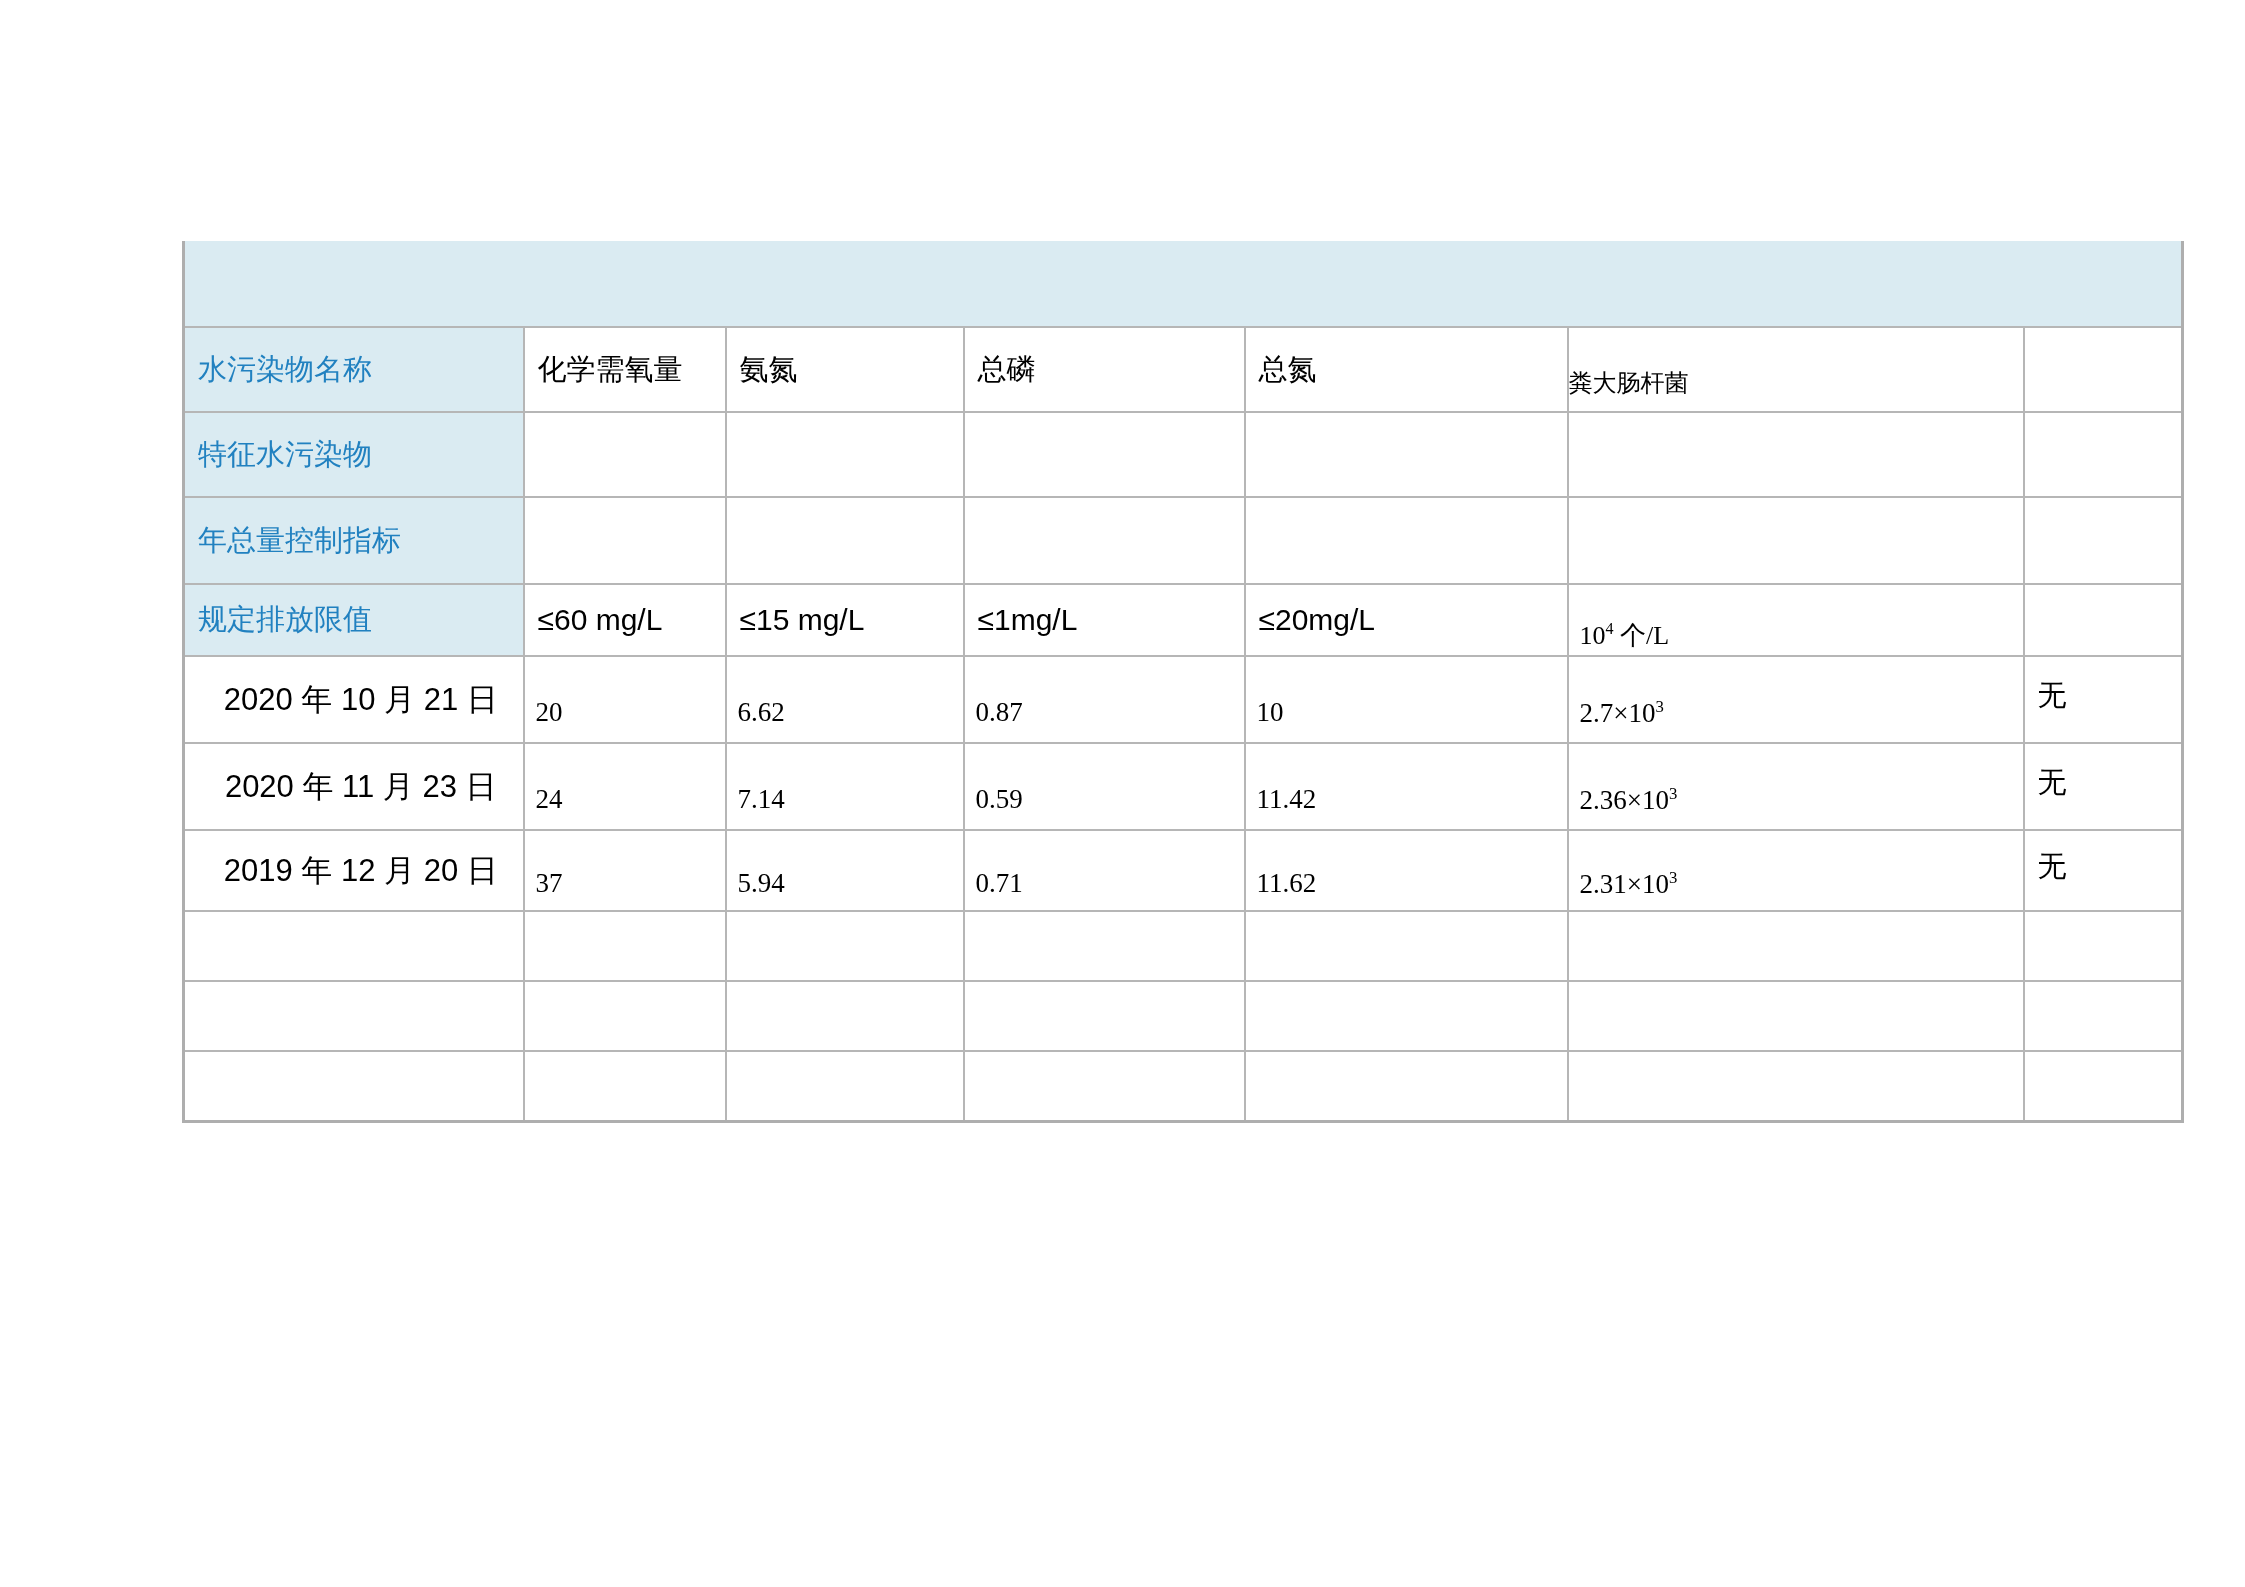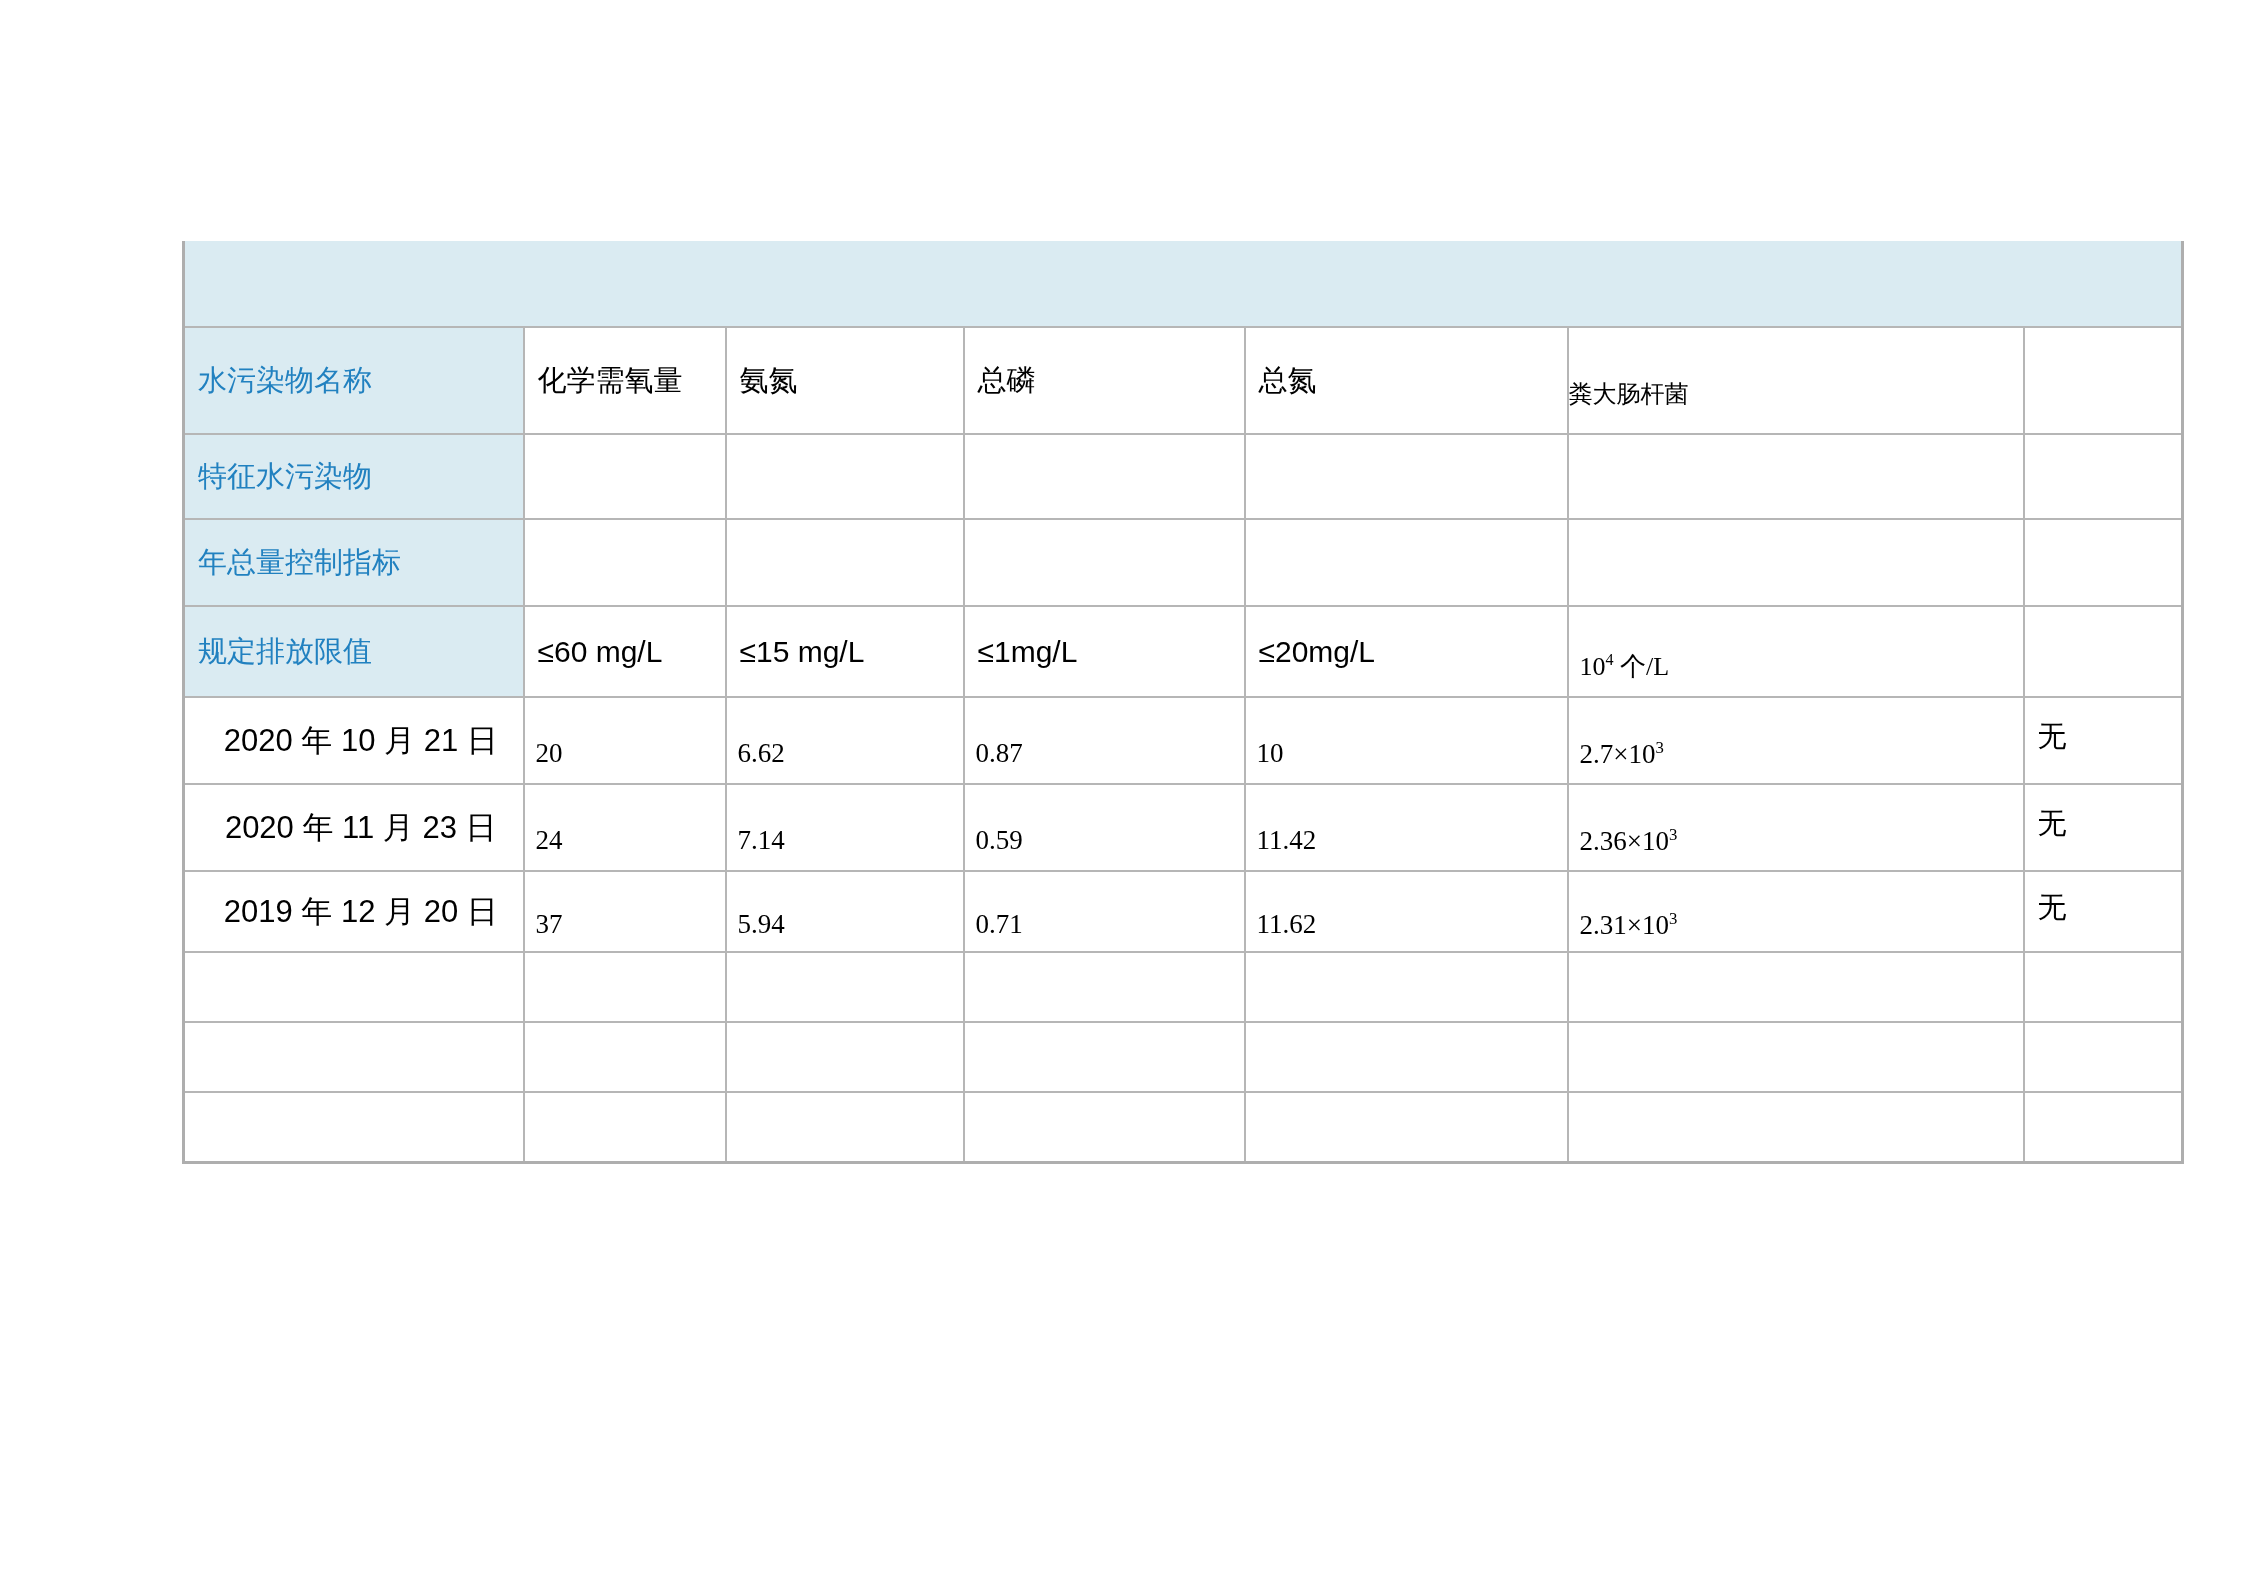--- a/index.html
+++ b/index.html
@@ -110,21 +110,21 @@
     <col style="width:323px">
     <col style="width:456px">
     <col style="width:159px">
   </colgroup>
 
   <tbody>
       <tr class="band-row" style="height:86px">
     <td colspan="7"></td>
   </tr>
 
-  <tr style="height:107px">
+  <tr style="height:85px">
     <td class="hdr">水污染物名称</td>
     <td class="pol">化学需氧量</td>
     <td class="pol">氨氮</td>
     <td class="pol">总磷</td>
     <td class="pol">总氮</td>
     <td class="pol-serif">粪大肠杆菌</td>
     <td></td>
   </tr>
 
   <tr style="height:85px">
@@ -140,21 +140,21 @@
   <tr style="height:87px">
     <td class="hdr">年总量控制指标</td>
     <td></td>
     <td></td>
     <td></td>
     <td></td>
     <td></td>
     <td></td>
   </tr>
 
-  <tr style="height:91px">
+  <tr style="height:72px">
     <td class="hdr">规定排放限值</td>
     <td class="lim">≤60 mg/L</td>
     <td class="lim">≤15 mg/L</td>
     <td class="lim">≤1mg/L</td>
     <td class="lim">≤20mg/L</td>
     <td class="lim-serif"><span>10</span><sup>4</sup><span> 个/L</span></td>
     <td></td>
   </tr>
 
 

